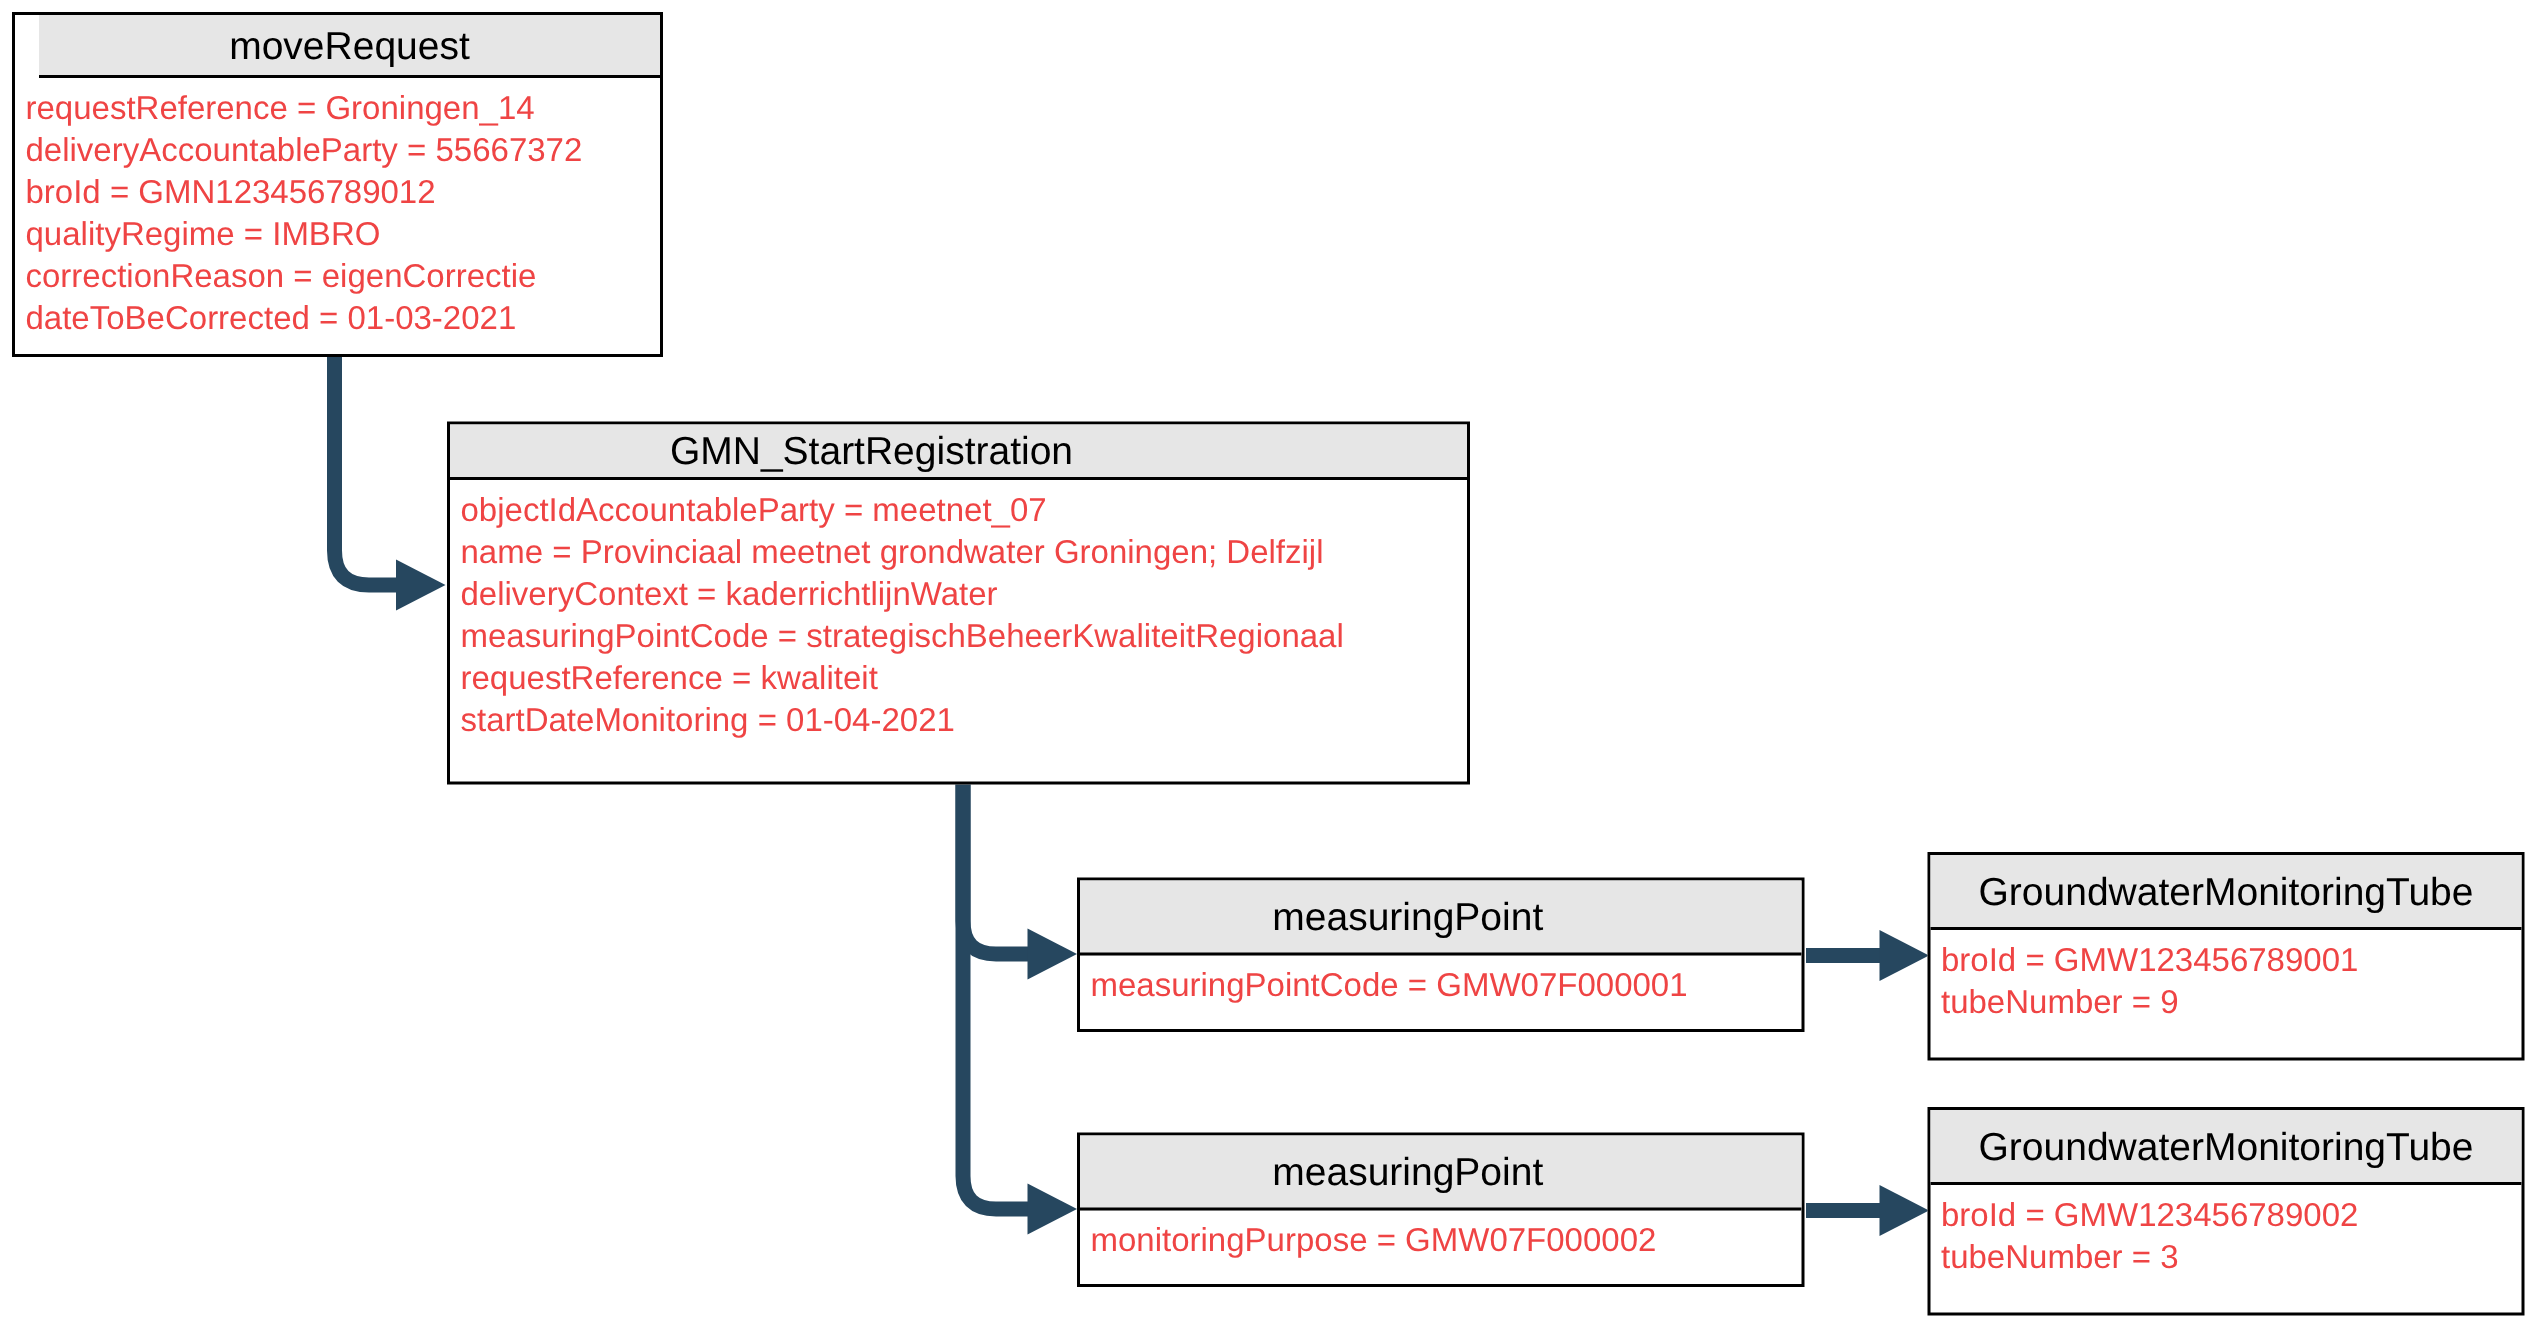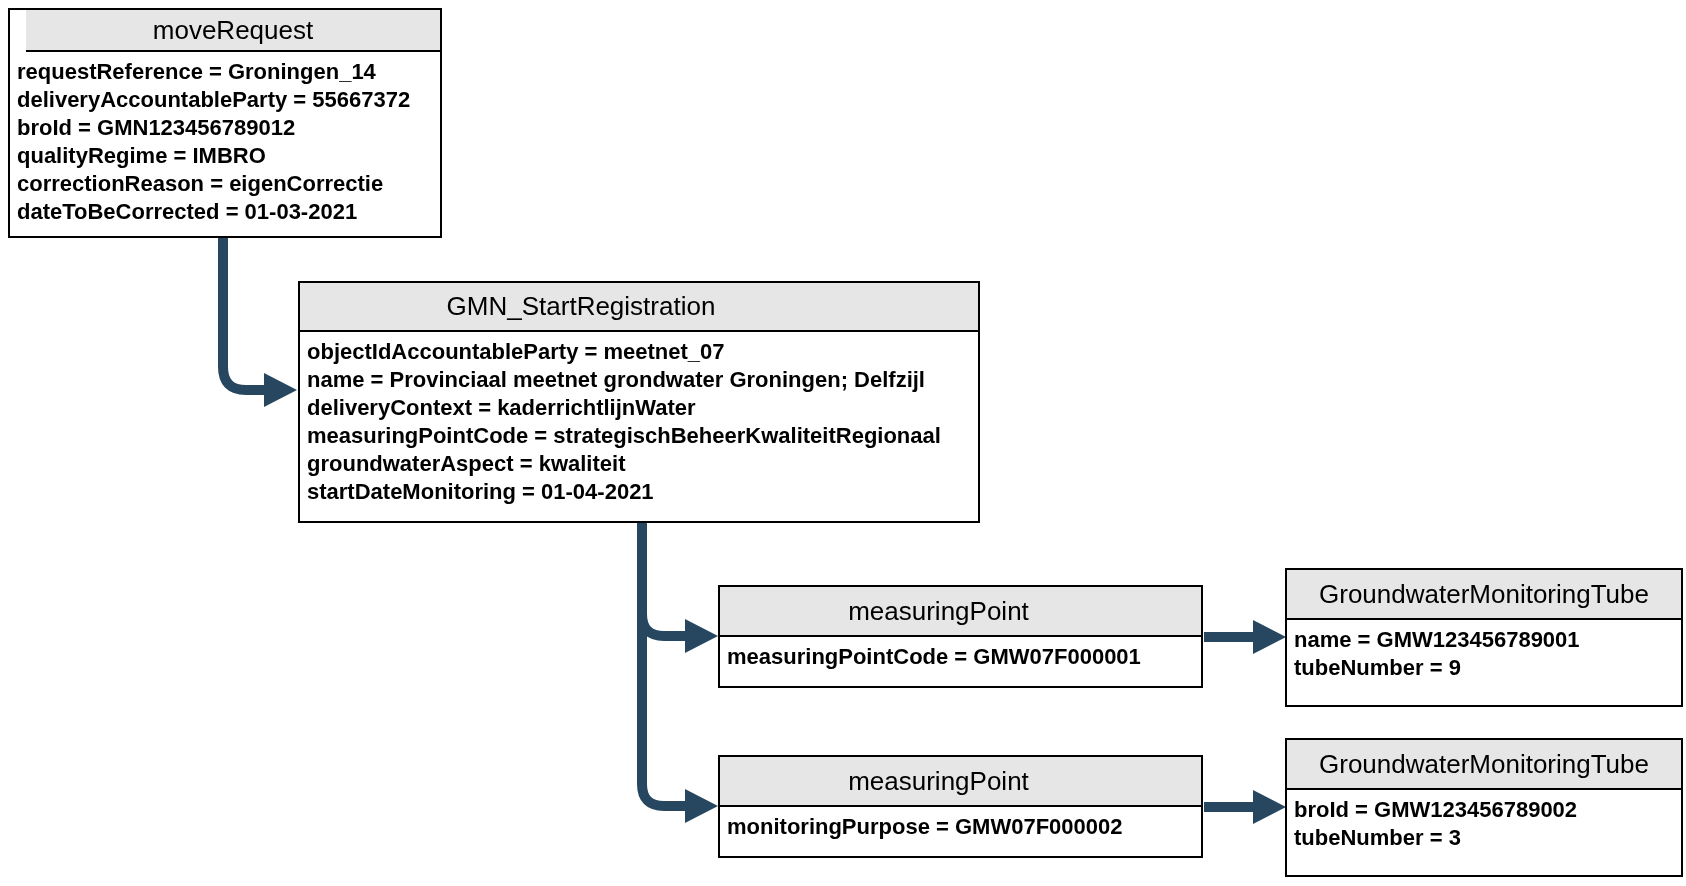--- a/index.html
+++ b/index.html
@@ -49,31 +49,30 @@
     justify-content: center;
     font-size: 26px;
     color: #000000;
     white-space: nowrap;
   }
   .uml-body {
     flex: 1 1 auto;
     padding: 6px 6px 4px 7px;
     font-size: 22px;
     line-height: 28px;
-    color: #000000;
-    font-weight: bold;
+    color: #ef4444;
   }
   .attr-line {
     white-space: nowrap;
   }
   
   #box-moverequest        { left: 8px;    top: 8px;   width: 434px; height: 230px; }
   #box-moverequest .uml-title { height: 42px; margin-left: 16px; }
   #box-gmn                { left: 298px;  top: 281px; width: 682px; height: 242px; }
-  #box-gmn .uml-title     { height: 49px; padding-right: 116px; }
+  #box-gmn .uml-title     { height: 37px; padding-right: 116px; }
   #box-mp1                { left: 718px;  top: 585px; width: 485px; height: 103px; }
   #box-mp1 .uml-title     { height: 50px; padding-right: 44px; }
   #box-tube1              { left: 1285px; top: 568px; width: 398px; height: 139px; }
   #box-tube1 .uml-title   { height: 50px; }
   #box-mp2                { left: 718px;  top: 755px; width: 485px; height: 103px; }
   #box-mp2 .uml-title     { height: 50px; padding-right: 44px; }
   #box-tube2              { left: 1285px; top: 738px; width: 398px; height: 139px; }
   #box-tube2 .uml-title   { height: 50px; }
 </style>
 </head>
@@ -116,36 +115,36 @@
     </div>
   </div>
 
   <div class="uml-box" id="box-gmn">
     <div class="uml-title">GMN_StartRegistration</div>
     <div class="uml-body">
       <div class="attr-line">objectIdAccountableParty = meetnet_07</div>
       <div class="attr-line">name = Provinciaal meetnet grondwater Groningen; Delfzijl</div>
       <div class="attr-line">deliveryContext = kaderrichtlijnWater</div>
       <div class="attr-line">measuringPointCode = strategischBeheerKwaliteitRegionaal</div>
-      <div class="attr-line">groundwaterAspect = kwaliteit</div>
+      <div class="attr-line">requestReference = kwaliteit</div>
       <div class="attr-line">startDateMonitoring = 01-04-2021</div>
     </div>
   </div>
 
   <div class="uml-box" id="box-mp1">
     <div class="uml-title">measuringPoint</div>
     <div class="uml-body">
       <div class="attr-line">measuringPointCode = GMW07F000001</div>
     </div>
   </div>
 
   <div class="uml-box" id="box-tube1">
     <div class="uml-title">GroundwaterMonitoringTube</div>
     <div class="uml-body">
-      <div class="attr-line">name = GMW123456789001</div>
+      <div class="attr-line">broId = GMW123456789001</div>
       <div class="attr-line">tubeNumber = 9</div>
     </div>
   </div>
 
   <div class="uml-box" id="box-mp2">
     <div class="uml-title">measuringPoint</div>
     <div class="uml-body">
       <div class="attr-line">monitoringPurpose = GMW07F000002</div>
     </div>
   </div>

